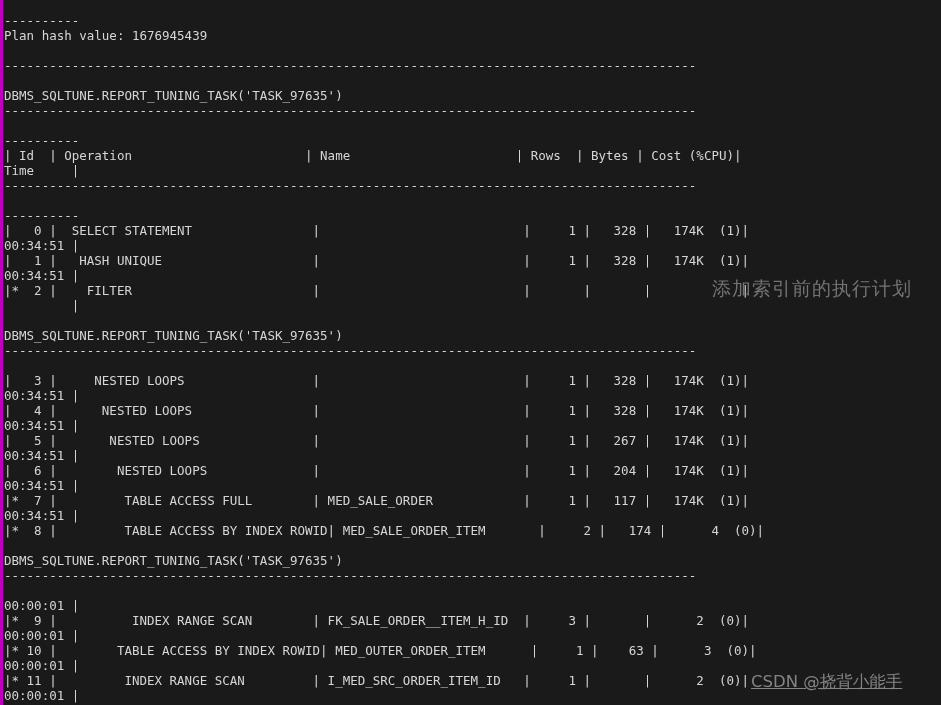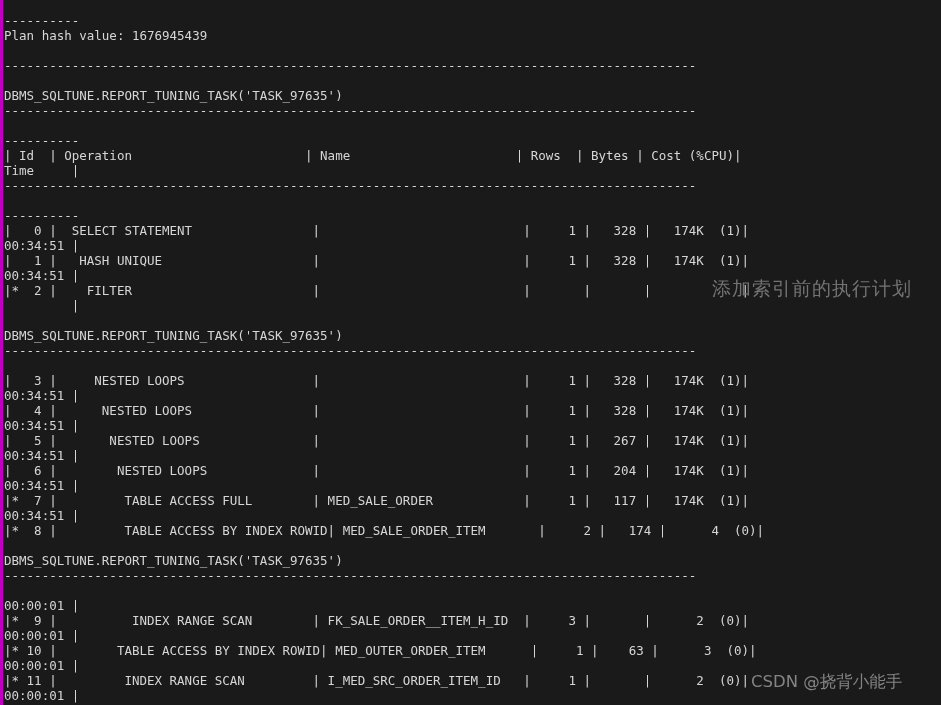--- a/index.html
+++ b/index.html
@@ -50,20 +50,21 @@
   .watermark {
     position: absolute;
     left: 751px;
     top: 672px;
     color: #8d8d8d;
     font-family: "DejaVu Sans", "Liberation Sans", sans-serif;
     font-size: 16.5px;
     line-height: 20px;
     white-space: pre;
     opacity: 0.92;
+    text-decoration: underline;
   }
 </style>
 </head>
 <body>
 
 <div id="terminal">
 
   <div id="left-bar"></div>
 
   <pre id="console">----------

